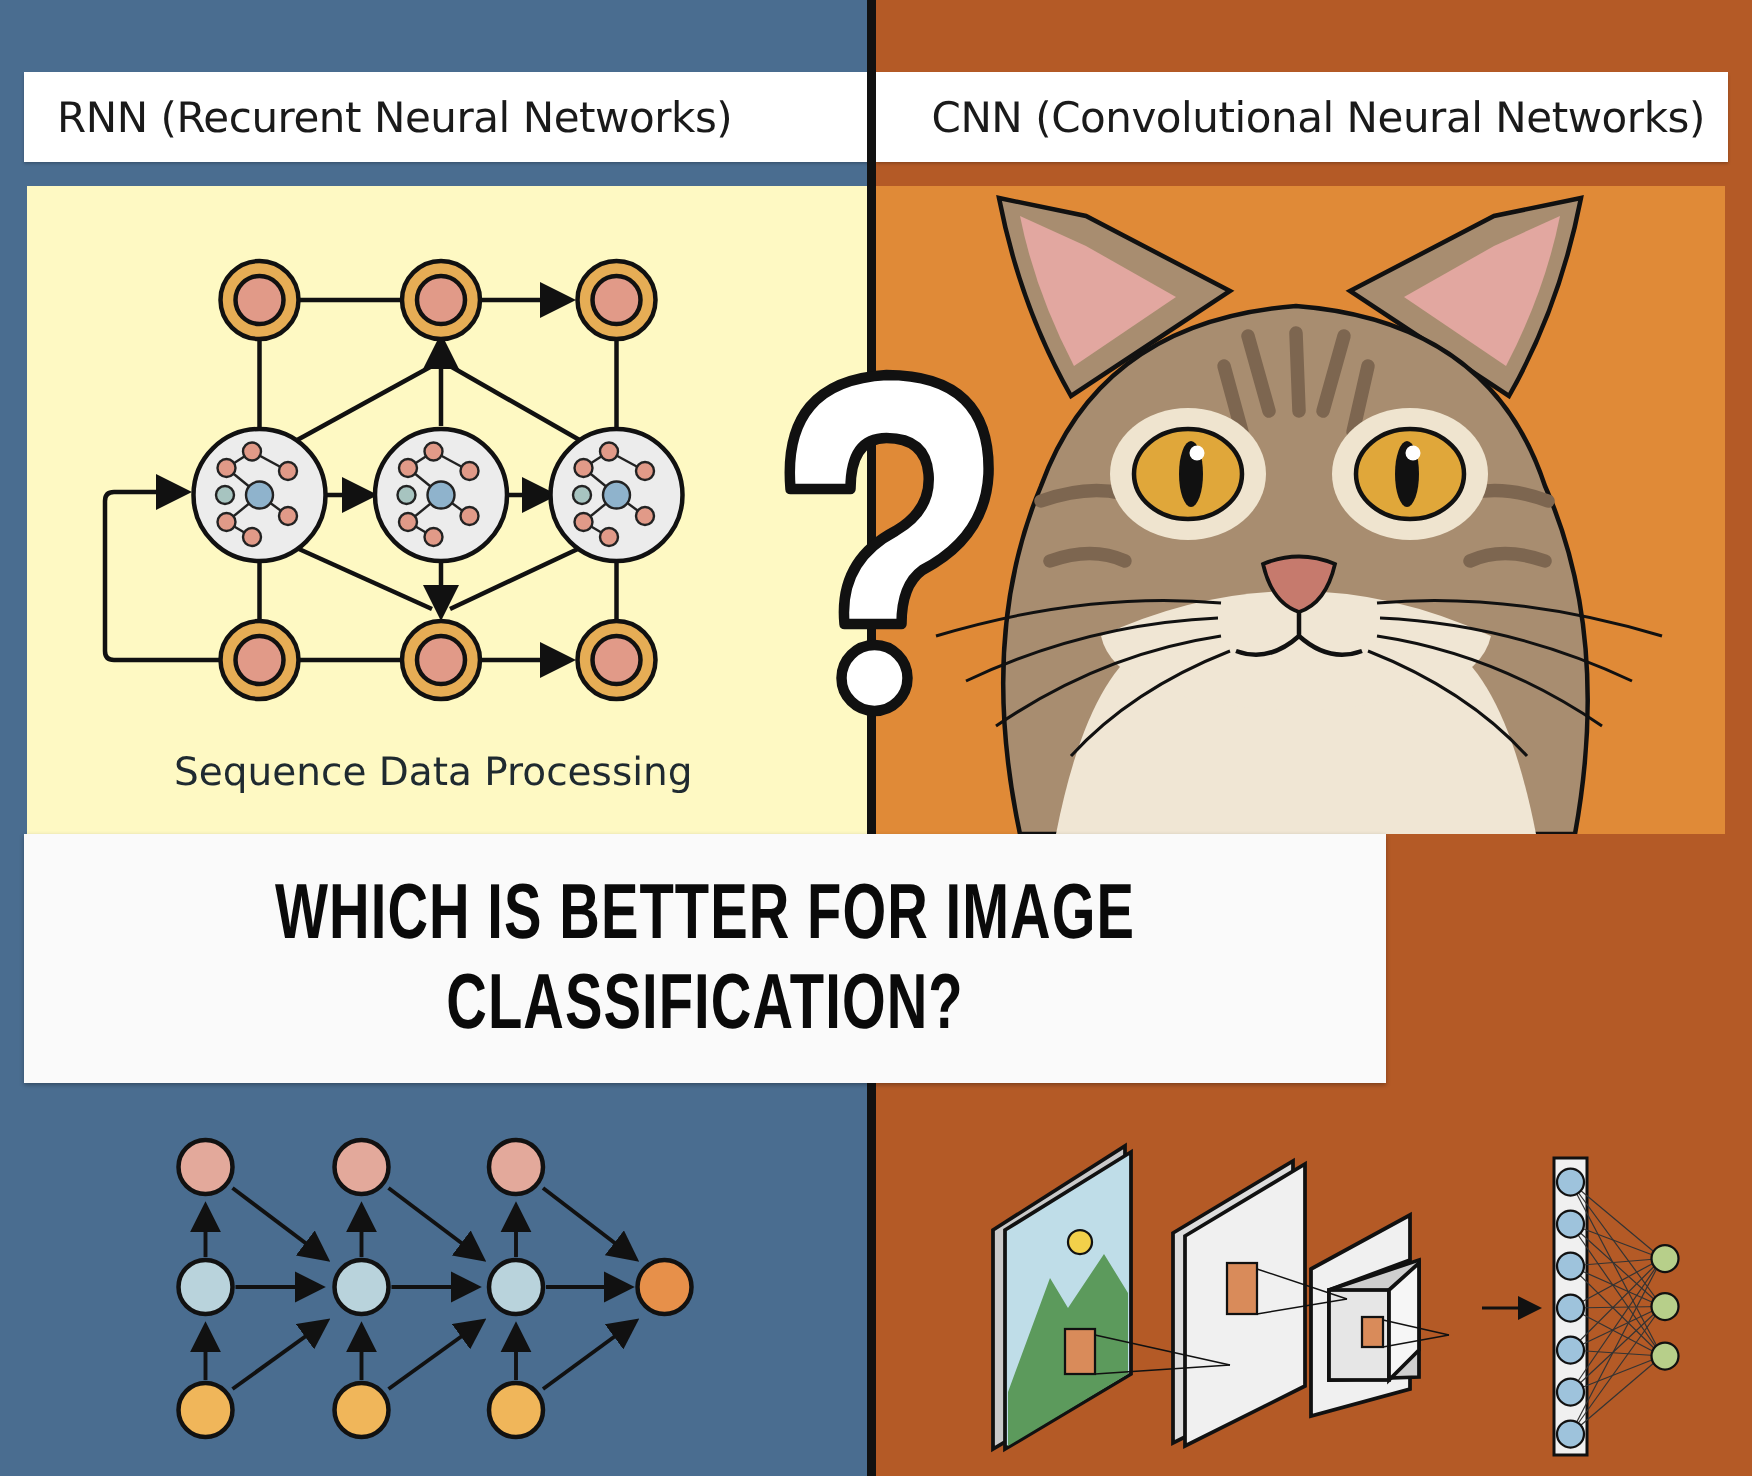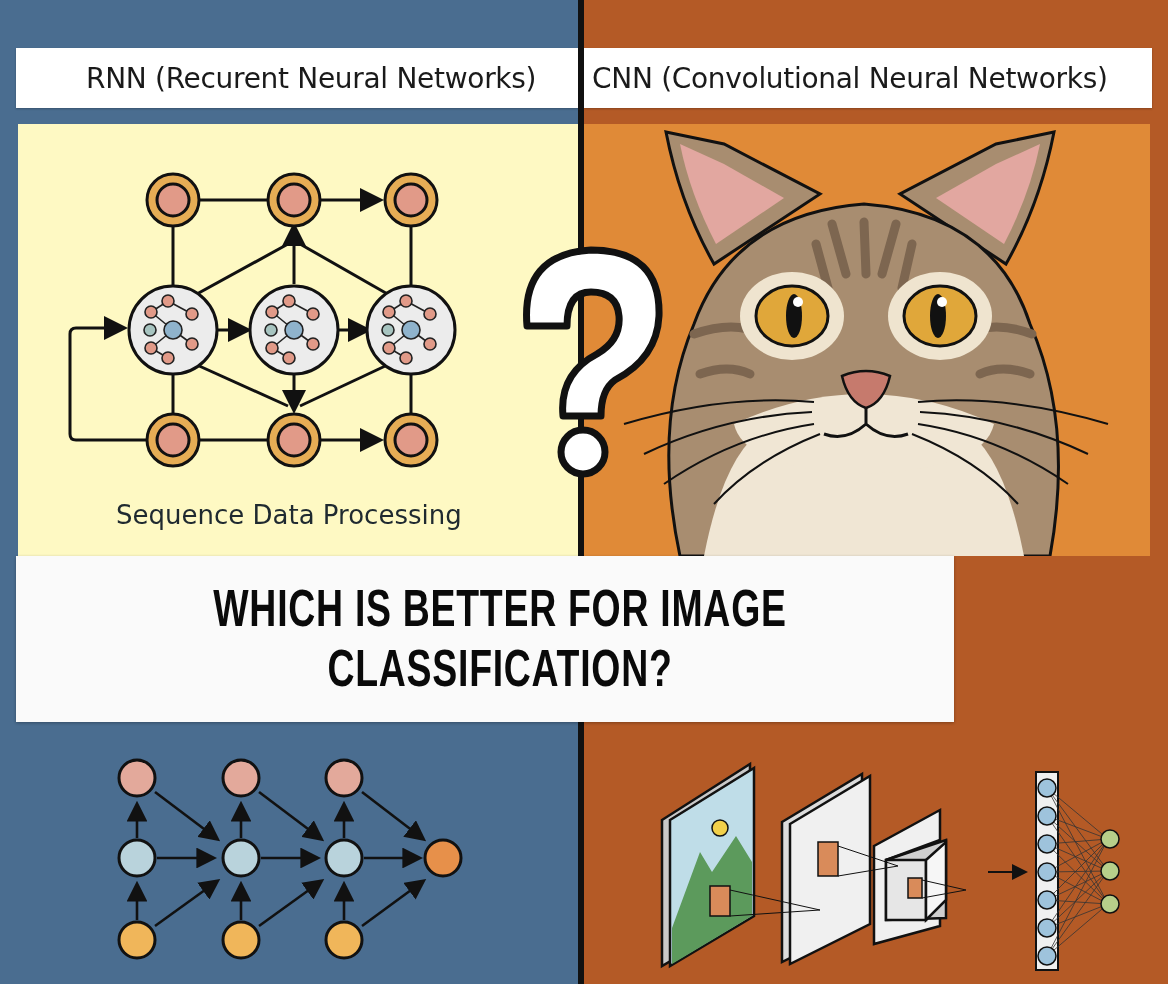--- a/index.html
+++ b/index.html
@@ -3,29 +3,29 @@
 <meta charset="utf-8">
 <style>
   html, body { margin:0; padding:0; }
   body { width:1168px; height:984px; position:relative; overflow:hidden; font-family:"DejaVu Sans", sans-serif; }
   .half { position:absolute; top:0; height:984px; }
   .left { left:0; width:580px; background:#4a6d90; }
   .right { left:584px; width:584px; background:#b45a26; }
   .divider { position:absolute; left:578px; top:0; width:6px; height:984px; background:#111; }
   .label-bar { position:absolute; top:48px; height:60px; background:#fff; box-shadow:0 1px 2px rgba(0,0,0,.25); display:flex; align-items:center; }
   .label-bar span { font-size:28px; color:#1a1a1a; letter-spacing:-0.3px; }
-  .left .label-bar { left:16px; width:564px;padding-left:48px; }
+  .left .label-bar { left:16px; width:564px; }
   .left .label-bar span { margin-left:22px; }
   .right .label-bar { left:0; width:568px; }
-  .right .label-bar span { margin-left:8px; }
+  .right .label-bar span { margin-left:37px; }
   .panel { position:absolute; top:124px; height:432px; }
   .left .panel { left:18px; width:562px; background:#fef9c3; }
   .right .panel { left:0; width:566px; background:#e08a37; }
   .seq-label { position:absolute; left:98px; top:376px; font-size:26px; color:#1f2a30; }
-  .banner { position:absolute; left:16px; top:556px; width:908px; height:166px; background:#fafafa; box-shadow:0 1px 3px rgba(0,0,0,.3); text-align:center;padding-left:30px; }
+  .banner { position:absolute; left:16px; top:556px; width:908px; height:166px; background:#fafafa; box-shadow:0 1px 3px rgba(0,0,0,.3); text-align:center; }
   .banner .line { font-family:"Liberation Sans", sans-serif; font-weight:bold; font-size:52px; color:#0a0a0a; transform:scaleX(0.72); letter-spacing:1px; line-height:60px; }
   .banner .l1 { margin-top:22px; }
   svg { position:absolute; }
 </style>
 </head>
 <body>
 
 <div class="half left">
   <div class="label-bar">
     <span>RNN (Recurent Neural Networks)</span>

